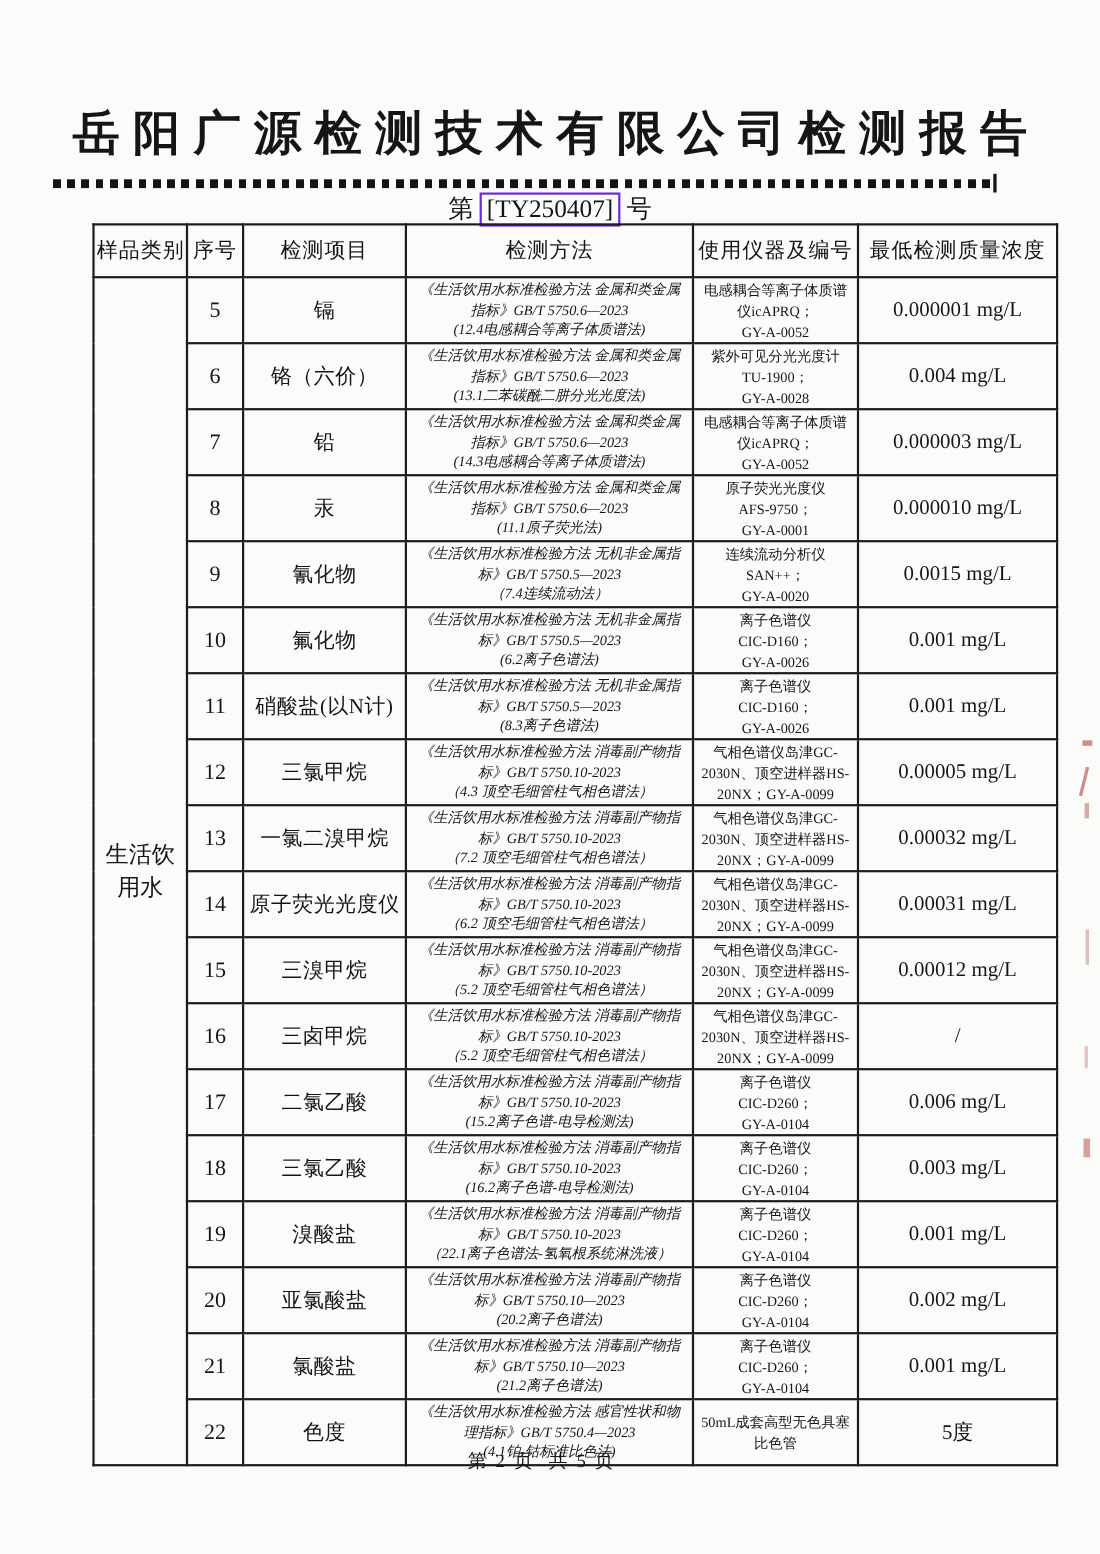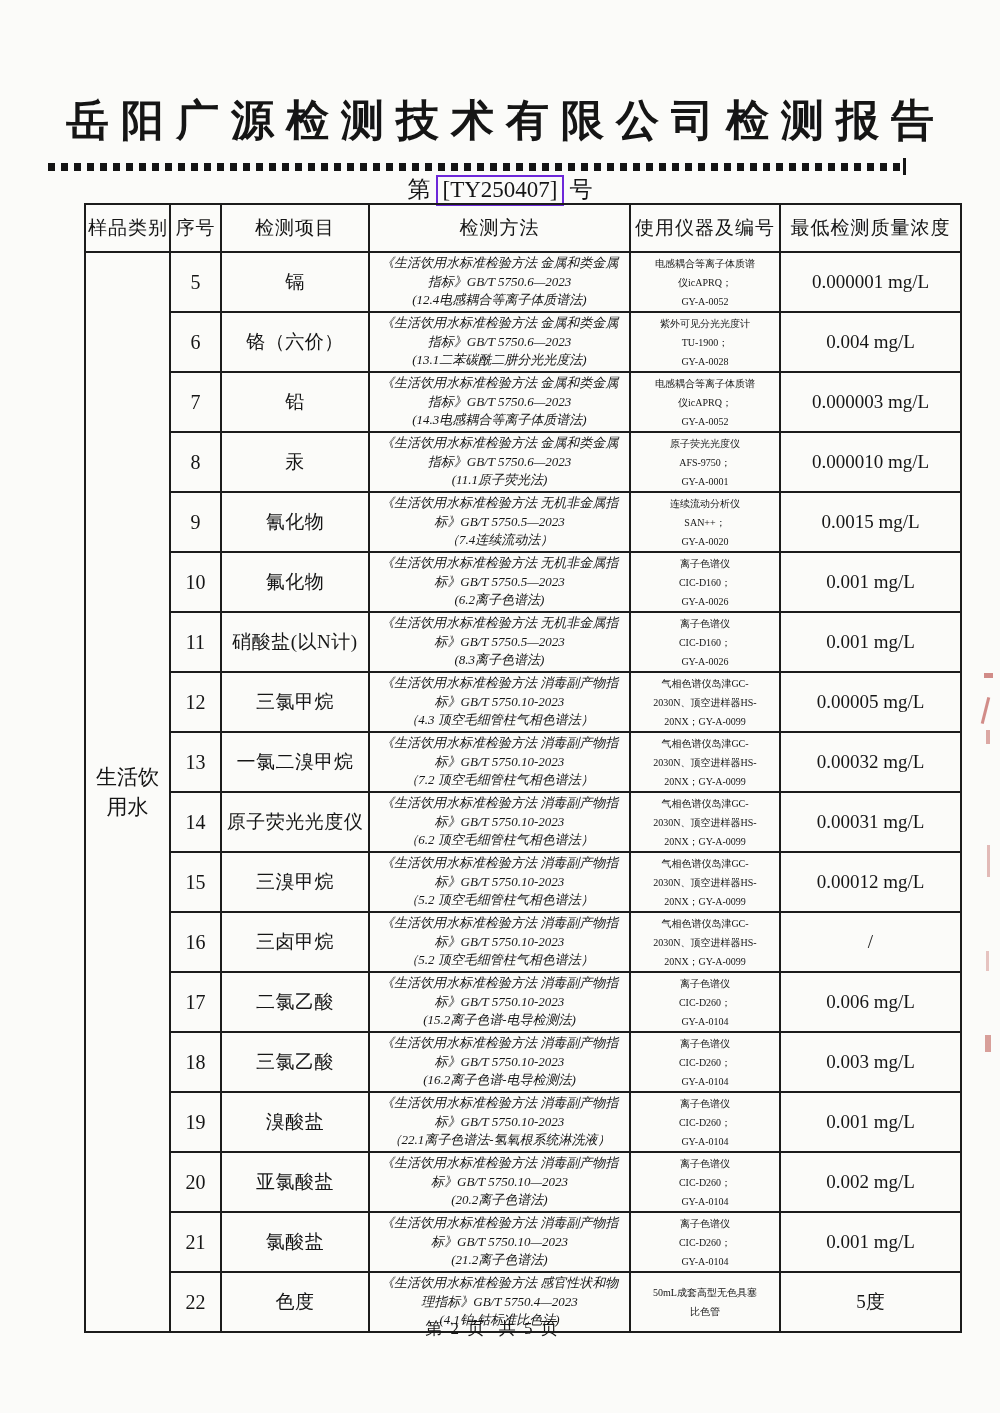--- a/index.html
+++ b/index.html
@@ -43,21 +43,21 @@
     padding:0 2px;overflow:hidden;
   }
   th{
     height:46px;font-size:19px;font-weight:400;letter-spacing:1px;white-space:nowrap;
   }
   tbody td{height:58px;}
   td.cat{font-size:21px;line-height:30px;padding:0 2px;}
   td.no{font-size:20px;}
   td.item{font-size:19px;letter-spacing:0.5px;white-space:normal;}
   td.method{font-size:13px;line-height:18.5px;font-style:italic;}
-  td.instrument{font-size:10px;line-height:19px;text-align:center;}
+  td.instrument{font-size:13px;line-height:19px;text-align:center;}
   td.method .ln,td.instrument .ln{white-space:nowrap;}
   td.limit{font-size:19px;}
   .page-footer{
     position:absolute;top:1317px;left:0;right:15px;
     text-align:center;font-size:17px;letter-spacing:2px;white-space:pre;
   }
   .edge-mark{position:absolute;background:#b5433c;}
   .m1{top:673px;left:984px;width:9px;height:5px;opacity:.6;}
   .m2{top:697px;left:984px;width:3px;height:27px;opacity:.6;transform:rotate(14deg);}
   .m3{top:730px;left:986px;width:4px;height:14px;opacity:.45;}

